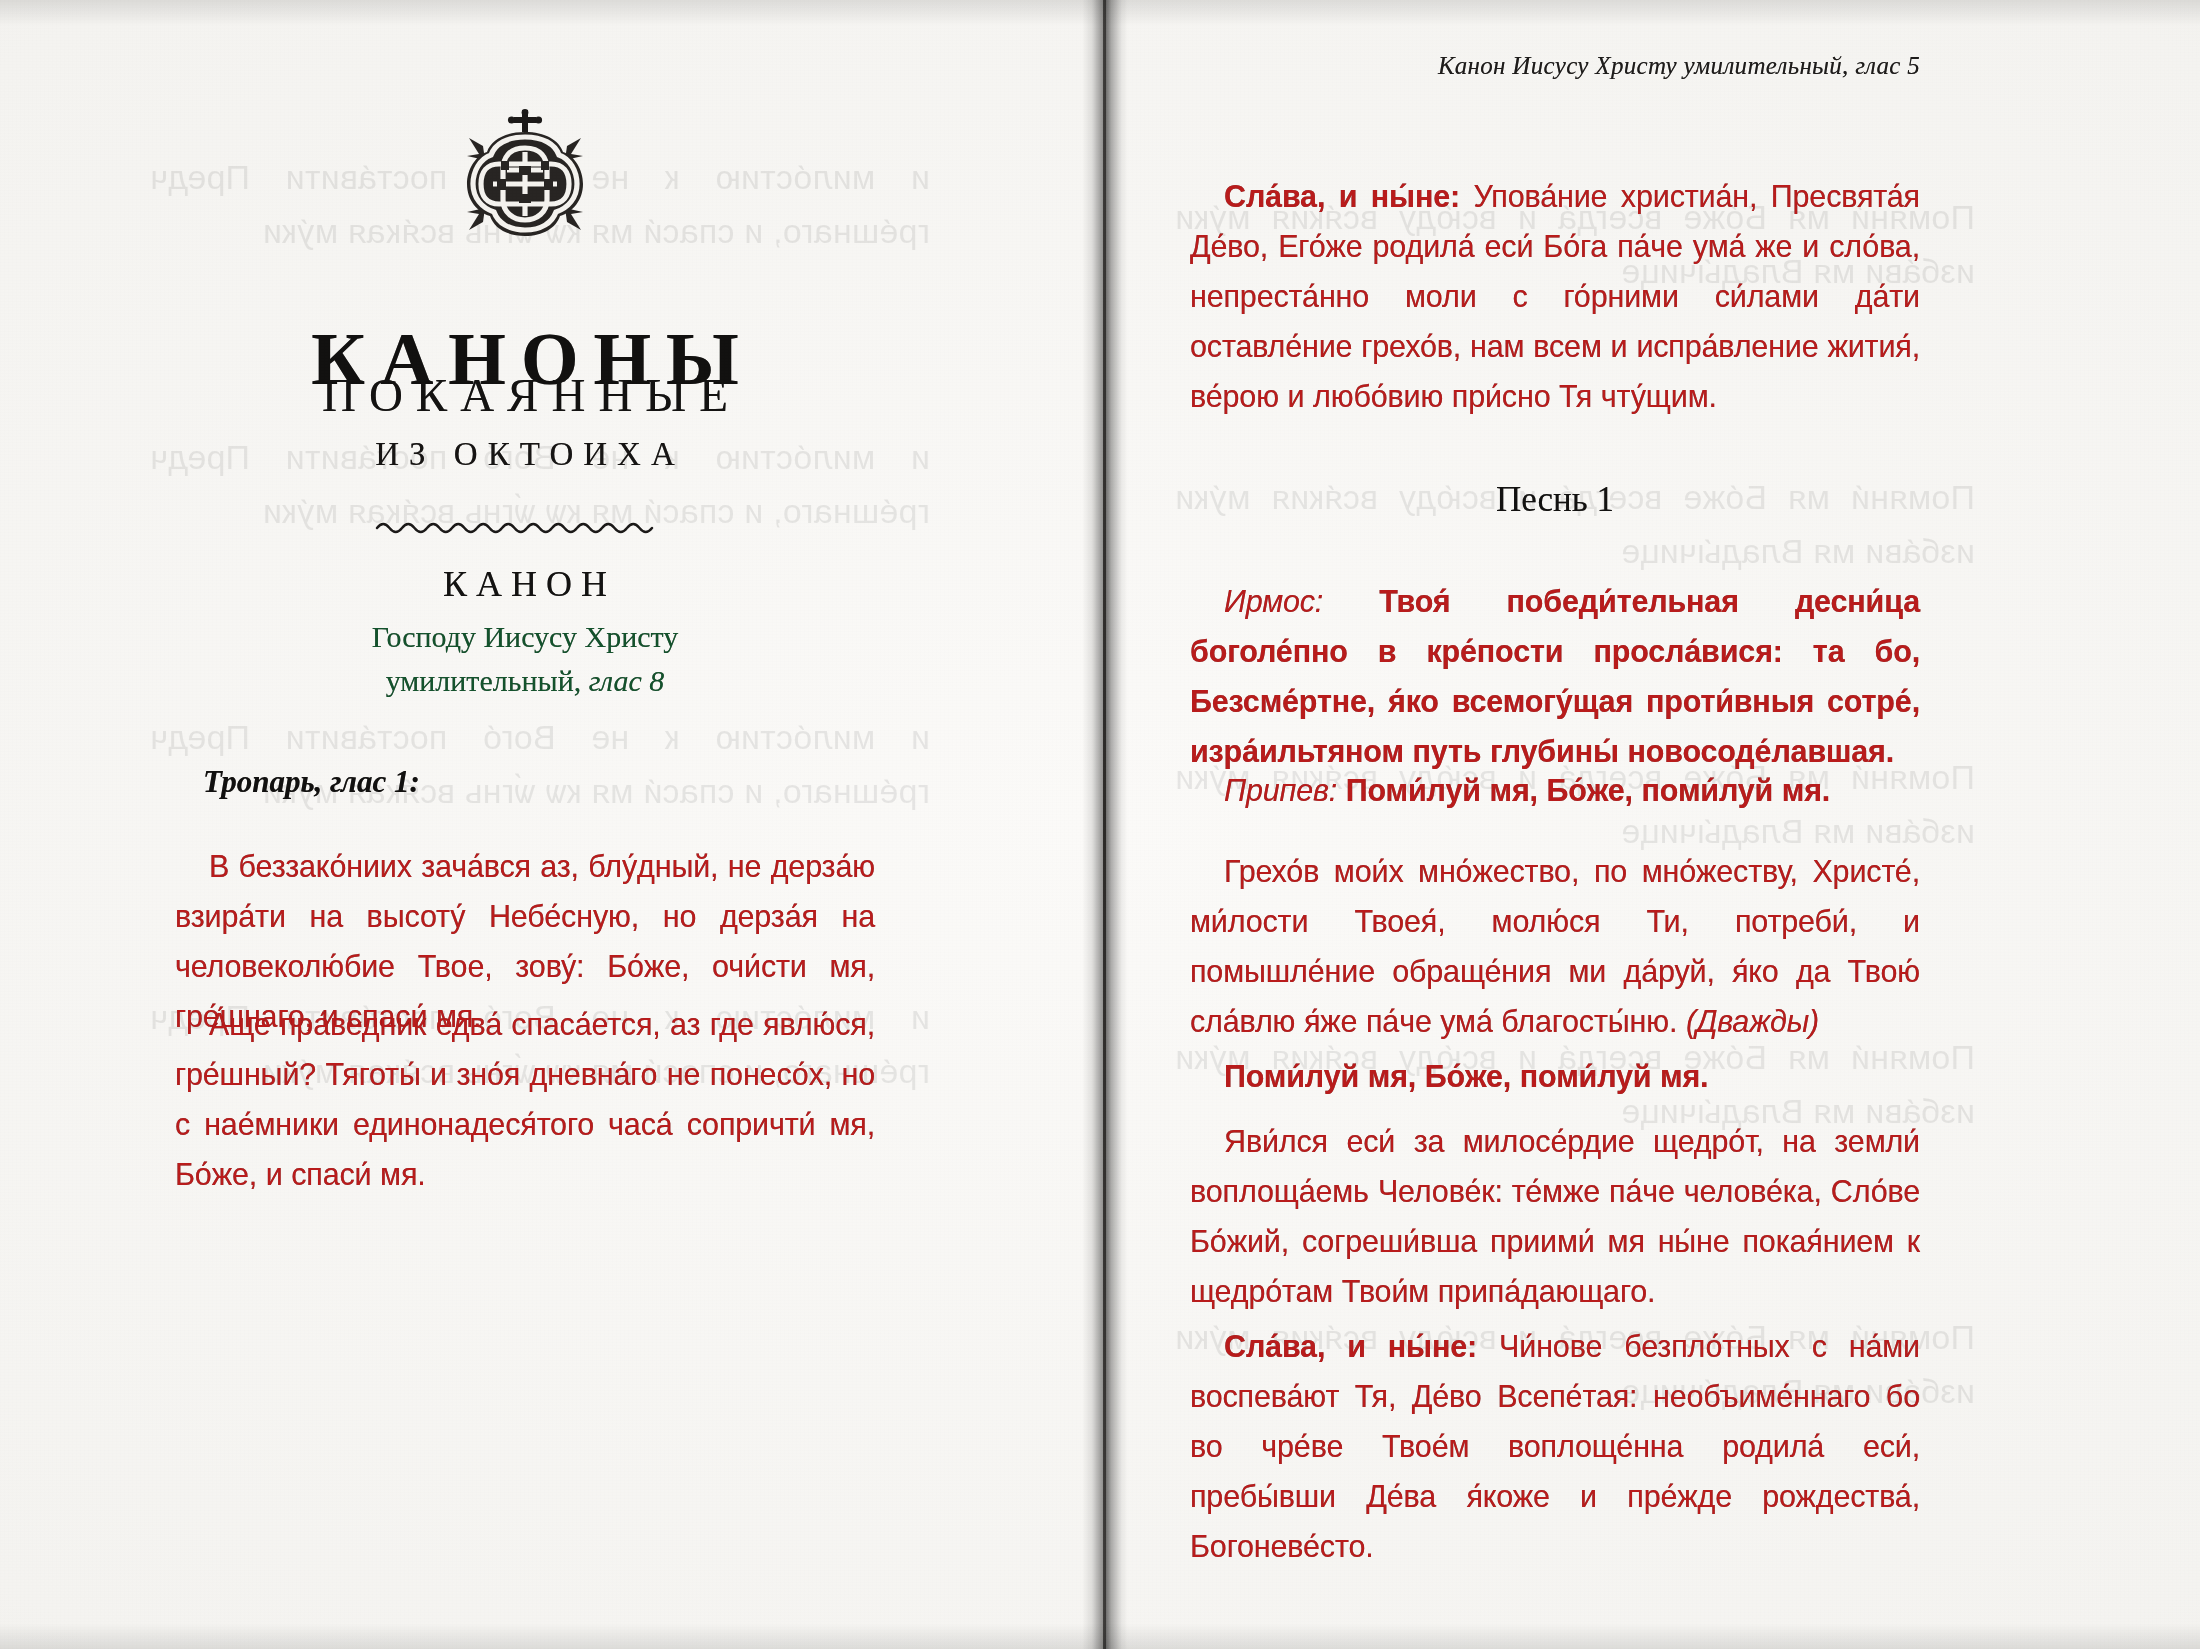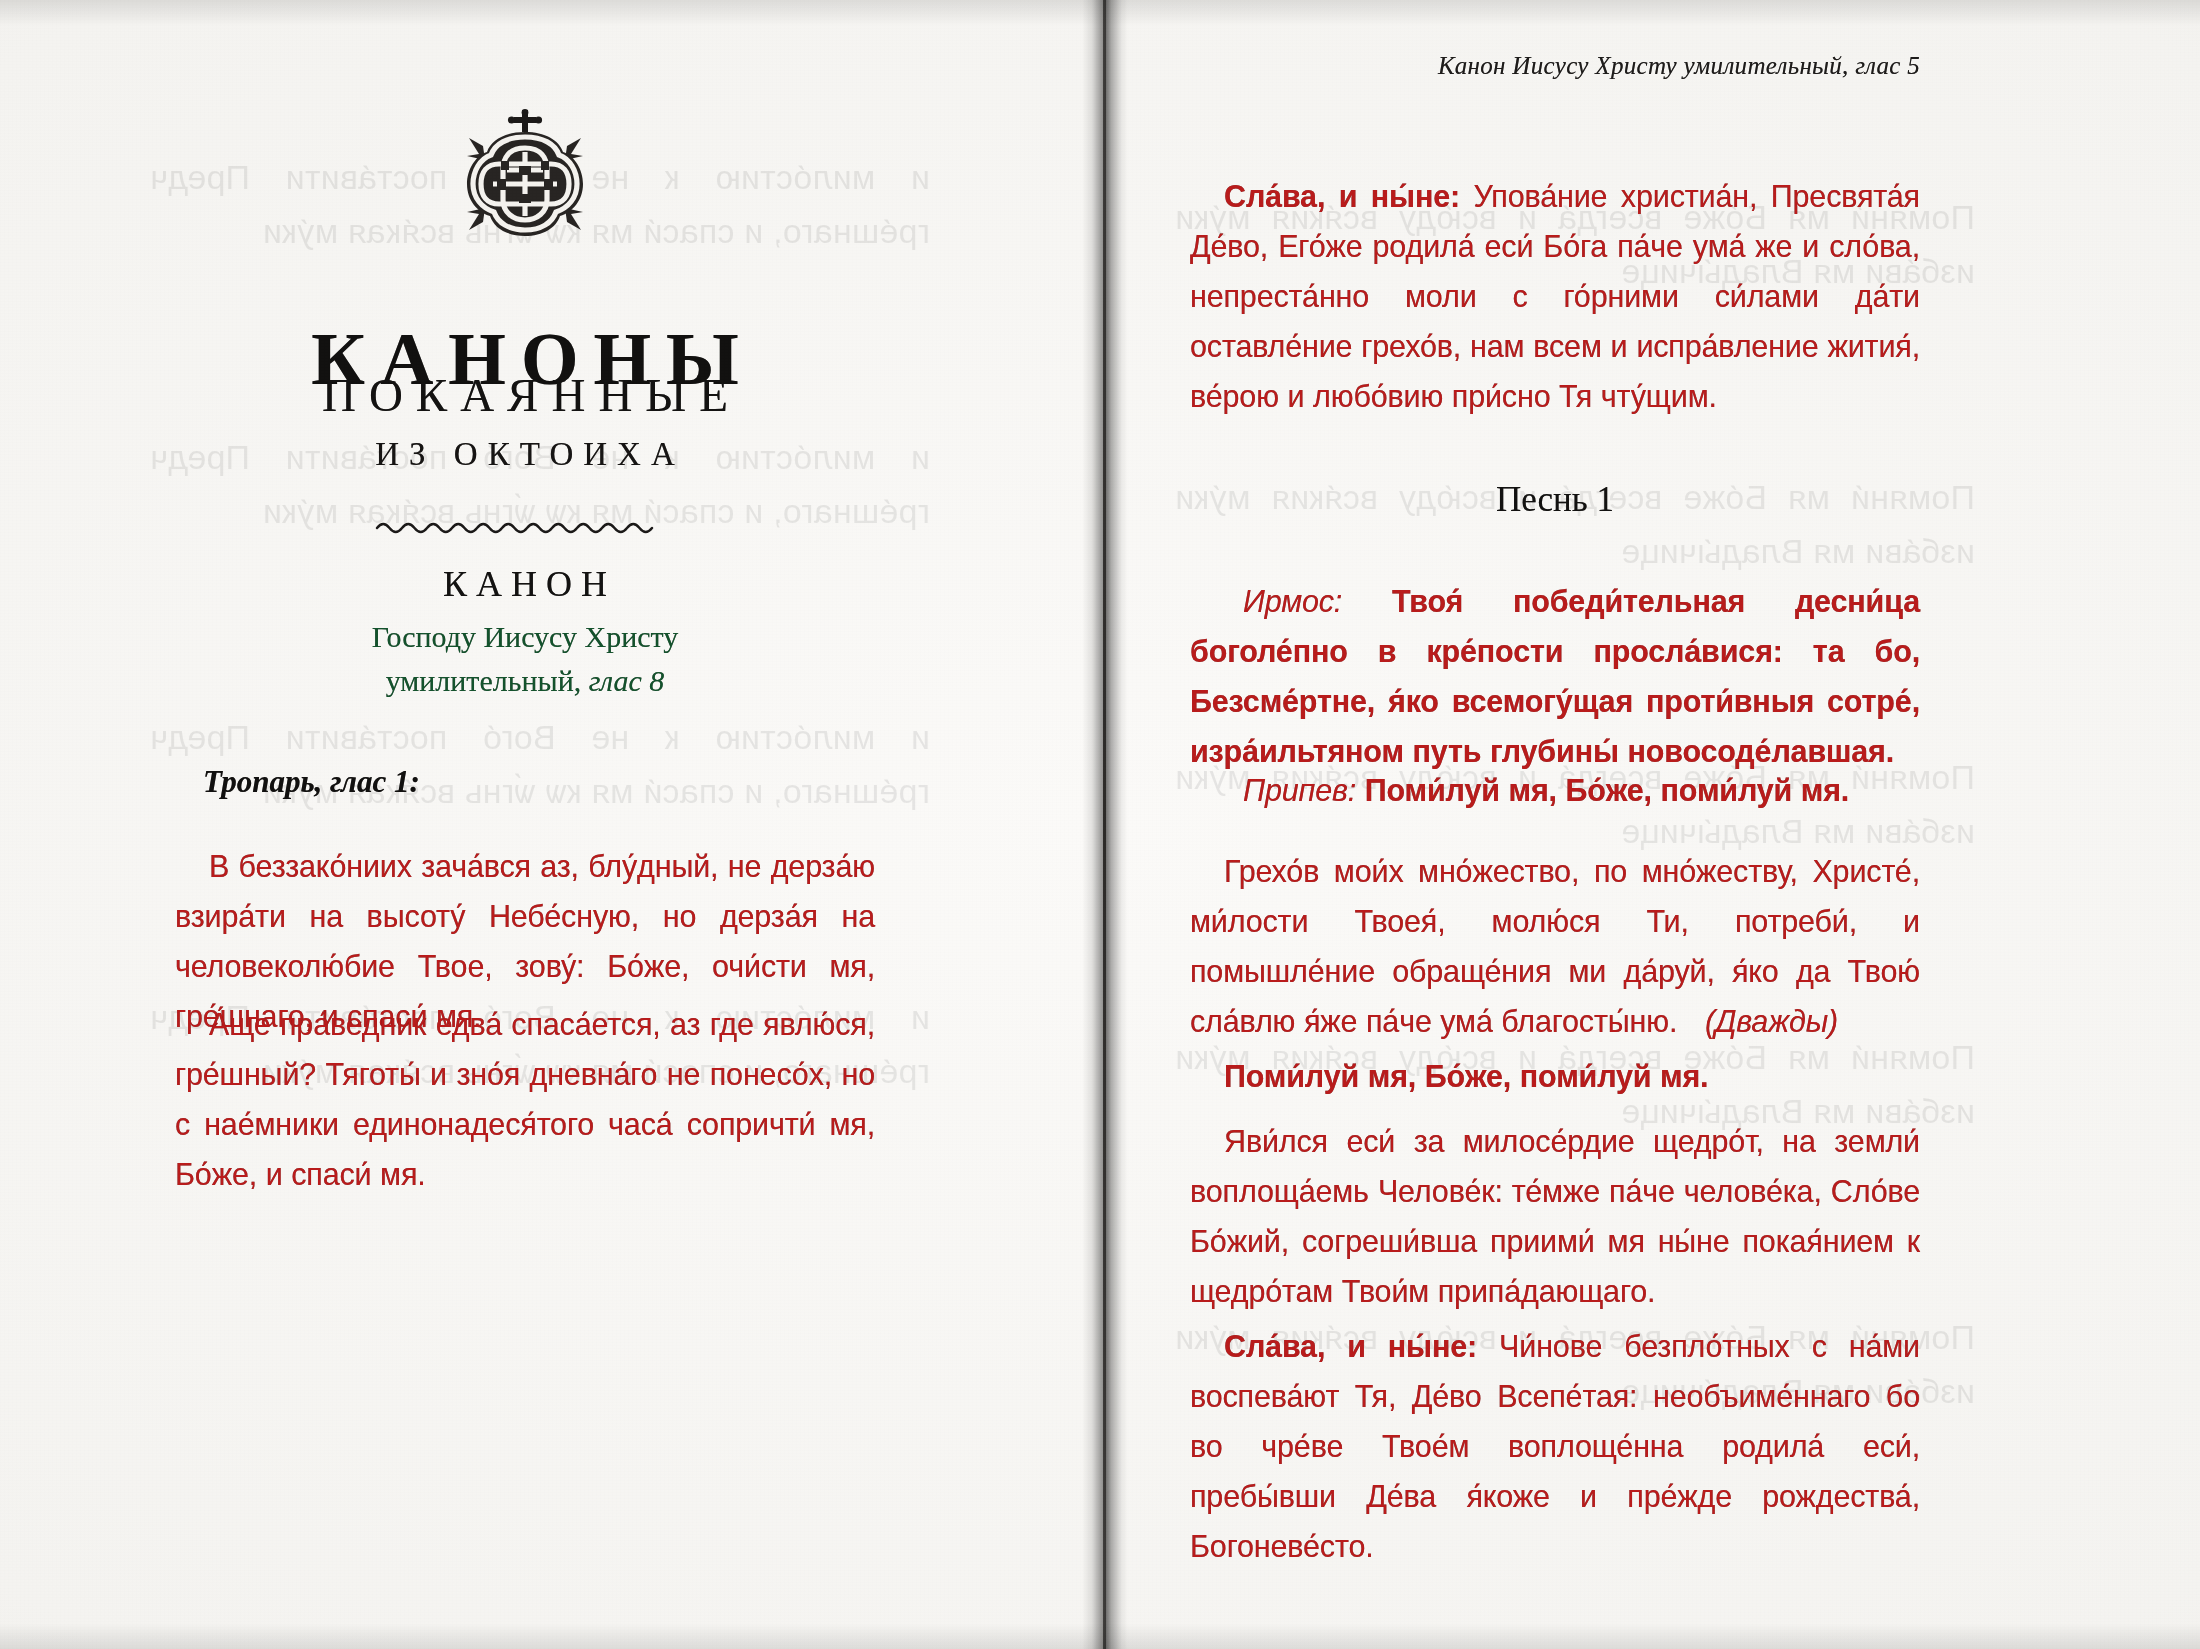--- a/index.html
+++ b/index.html
@@ -217,21 +217,21 @@
     font-size: 30.5px;
     line-height: 50px;
     color: #b91c1c;
     text-align: justify;
     text-justify: inter-word;
     letter-spacing: -.15px;
     text-indent: 34px;
     word-spacing: .3px;
   }
   .ptext b { font-weight: bold; }
-  .ptext i { font-style: italic; margin-left: 19px; }
+  .ptext i { font-style: italic; }
   .ptext.noindent { text-indent: 0; }
 
   
   .page-right .ptext { font-size: 30.5px; line-height: 50px; }
 
   .song-head {
     position: absolute;
     width: 100%;
     text-align: center;
     font-family: "Liberation Serif", serif;

